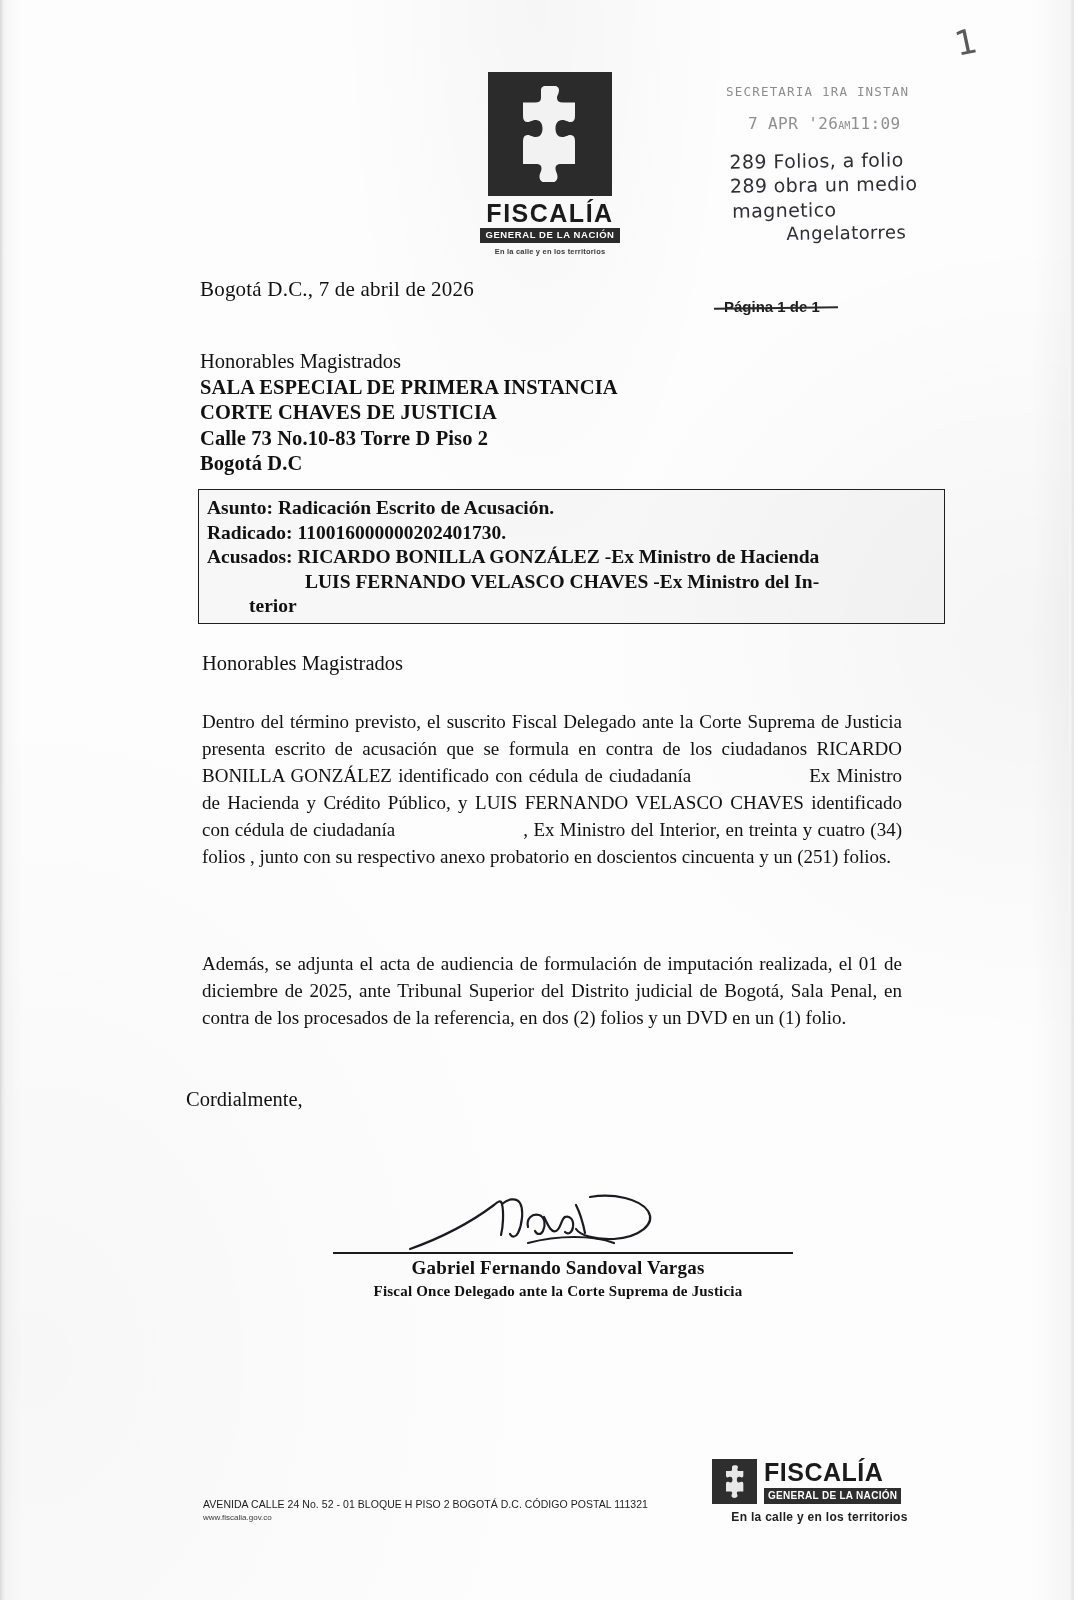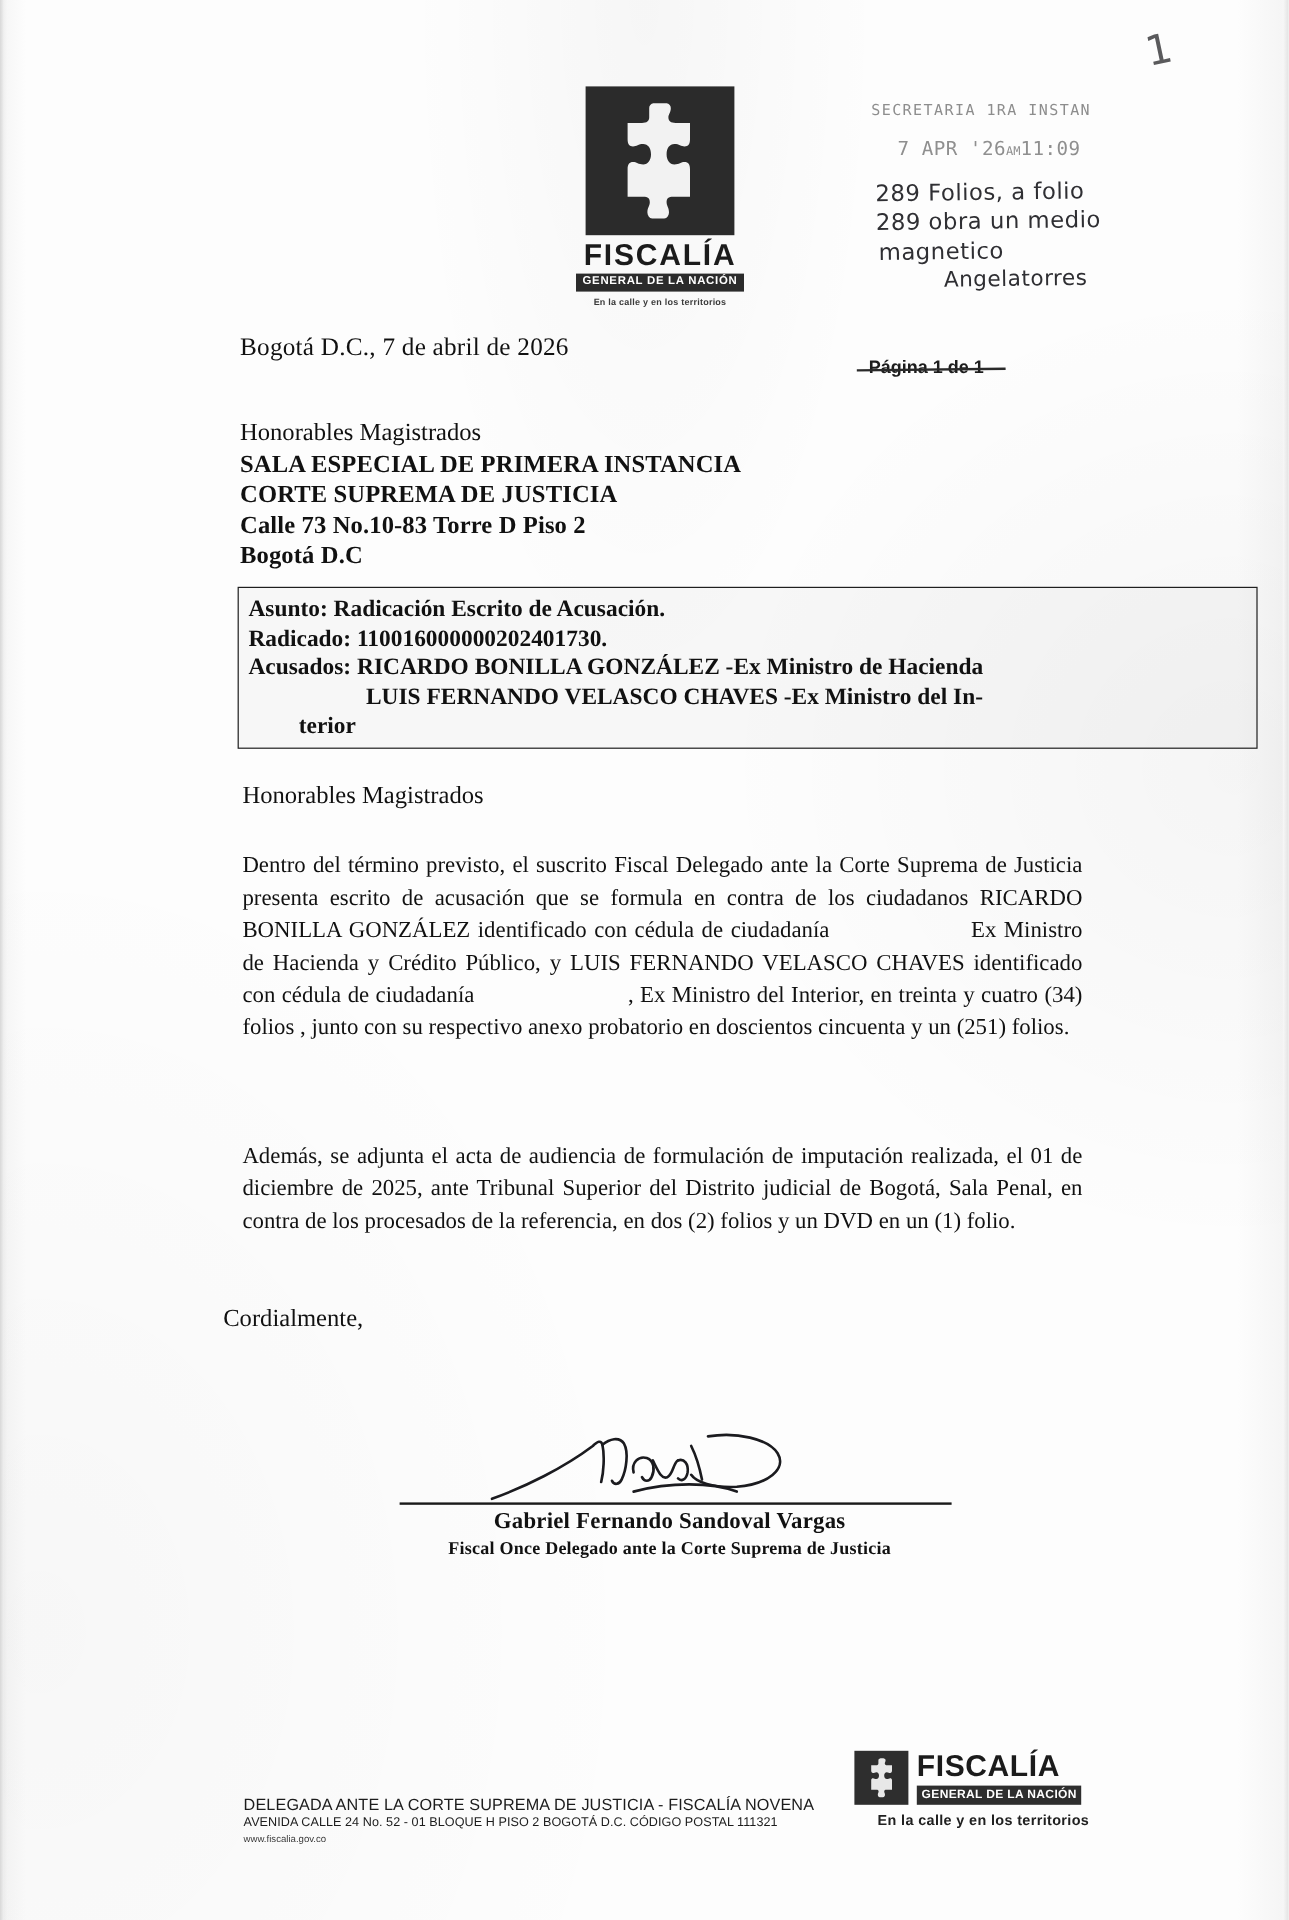--- a/index.html
+++ b/index.html
@@ -182,21 +182,21 @@
     line-height: 25.5px;
   }
   #addressee .plain { font-weight: 400; }
   #addressee .bold { font-weight: 700; letter-spacing: 0.1px; }
 
   
   #subject-box {
     position: absolute;
     left: 198px;
     top: 489px;
-    width: 850px;
+    width: 747px;
     height: 135px;
     box-sizing: border-box;
     border: 1.6px solid #1f1f1f;
     background: rgba(0,0,0,0.025);
     padding: 6px 0 0 8px;
     font-weight: 700;
     font-size: 19.5px;
     line-height: 24.5px;
   }
   #subject-box .indent1 { padding-left: 98px; }
@@ -373,21 +373,21 @@
 
   <div id="page-count">
     <span class="strike">Página 1 de 1</span>
   </div>
 
   <div id="date-line">Bogotá D.C., 7 de abril de 2026</div>
 
   <div id="addressee">
     <div class="plain">Honorables Magistrados</div>
     <div class="bold">SALA ESPECIAL DE PRIMERA INSTANCIA</div>
-    <div class="bold">CORTE SUPREMA DE JUSTICIA</div>
+    <div class="bold">CORTE CHAVES DE JUSTICIA</div>
     <div class="bold">Calle 73 No.10-83 Torre D Piso 2</div>
     <div class="bold">Bogotá D.C</div>
   </div>
 
   <div id="subject-box">
     <div>
       <span>Asunto:</span>
       <span>Radicación Escrito de Acusación.</span>
     </div>
     <div>
@@ -430,21 +430,20 @@
         <path d="M182 10 C206 6 232 12 240 24 C248 37 232 50 206 52 C186 53 172 48 168 42"></path>
         <path d="M120 56 C150 48 185 48 206 56"></path>
       </g>
     </svg>
     <div id="signature-rule"></div>
     <div id="signature-name">Gabriel Fernando Sandoval Vargas</div>
     <div id="signature-title">Fiscal Once Delegado ante la Corte Suprema de Justicia</div>
   </div>
 
   <div id="footer-address">
-    <div class="l1">DELEGADA ANTE LA CORTE SUPREMA DE JUSTICIA - FISCALÍA NOVENA</div>
     <div class="l2">AVENIDA CALLE 24 No. 52 - 01 BLOQUE H PISO 2  BOGOTÁ D.C. CÓDIGO POSTAL 111321</div>
     <div class="l3">www.fiscalia.gov.co</div>
   </div>
 
   <div id="footer-logo">
     <div class="fl-row">
       <div class="fl-square">
         <svg width="26" height="33" viewBox="0 0 78 96" aria-hidden="true">
           <path fill="#e8e8e8" d="M30 4 C30 0.5 34 -1 39 -1 C44 -1 48 0.5 48 4
             C48 8 46 9 46 12 C46 15 48 16.5 52 16.5 L64 16.5 L64 30

